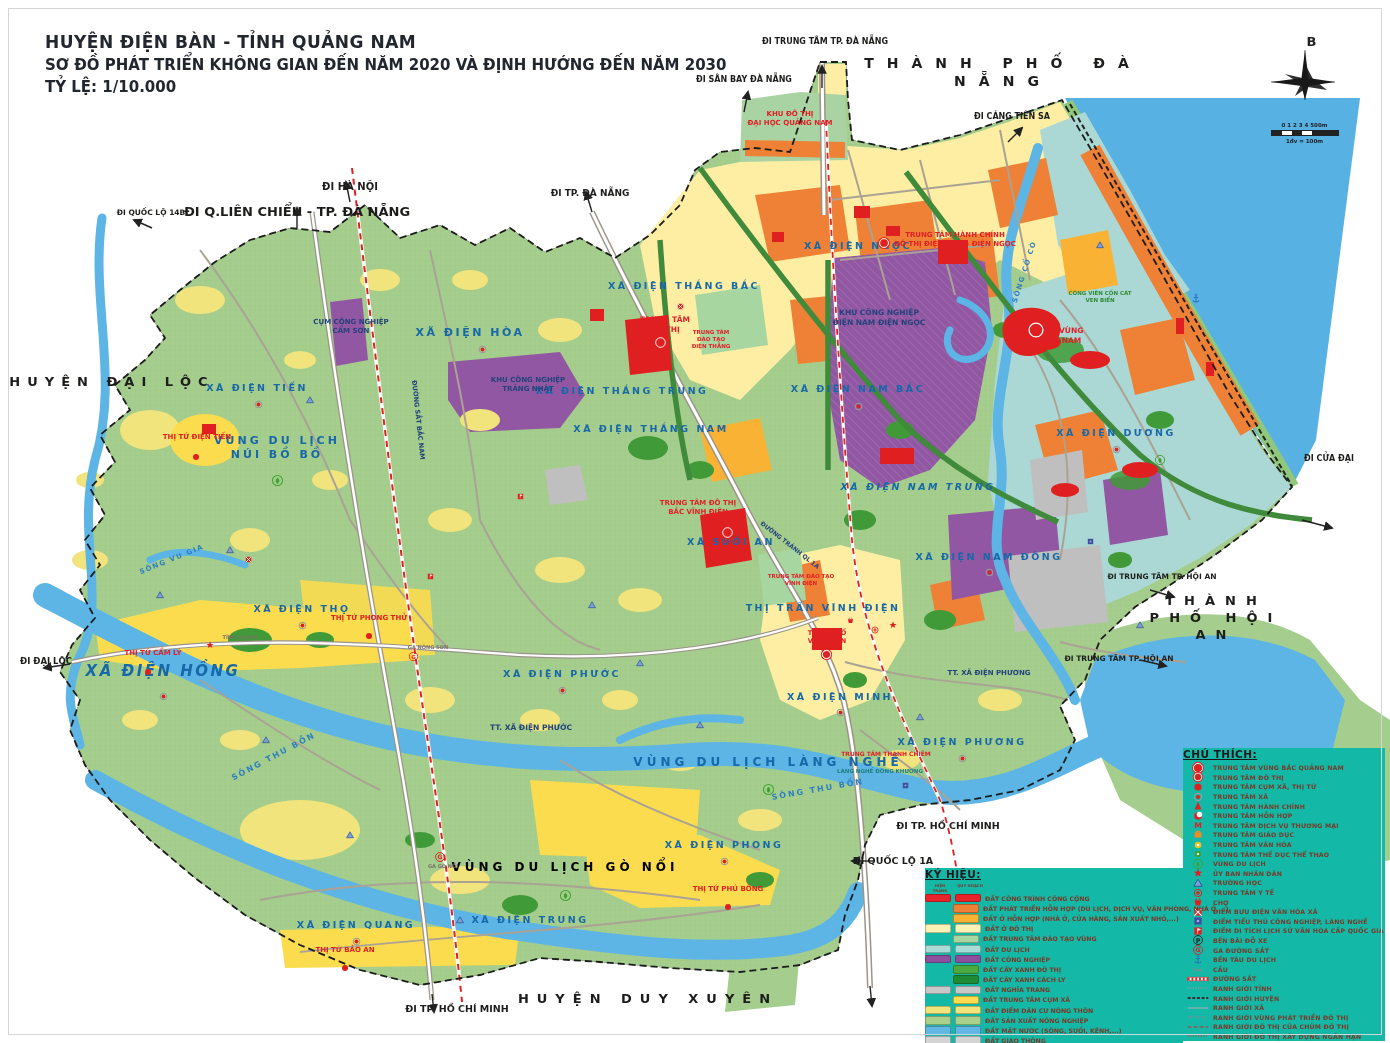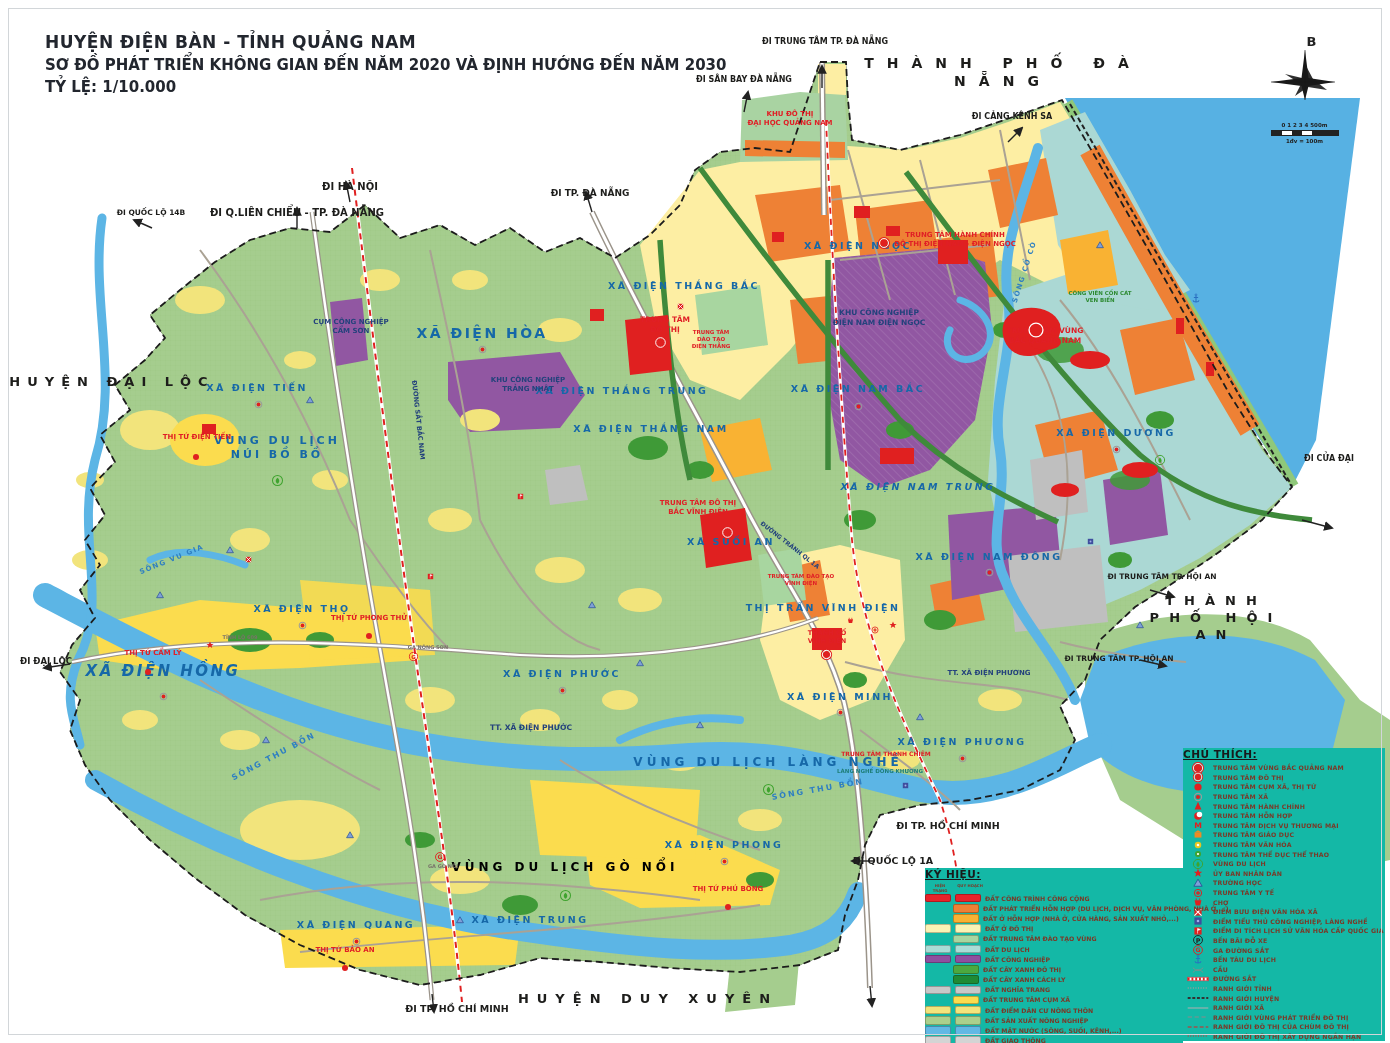--- a/index.html
+++ b/index.html
@@ -298,35 +298,35 @@
     </div>
   </div>
 
   <div id="labels">
       <div class="mlab" style="left: 1003px; top: 72px; font-size: 14px; color: rgb(29, 29, 27); letter-spacing: 13px; transform: translate(-50%, -50%) rotate(0deg);">THÀNH PHỐ ĐÀ NẴNG</div>
       <div class="mlab" style="left: 112px; top: 382px; font-size: 13px; color: rgb(29, 29, 27); letter-spacing: 7px; transform: translate(-50%, -50%) rotate(0deg);">HUYỆN ĐẠI LỘC</div>
       <div class="mlab" style="left: 1216px; top: 618px; font-size: 13px; color: rgb(29, 29, 27); letter-spacing: 10px; transform: translate(-50%, -50%) rotate(0deg);">THÀNH PHỐ HỘI AN</div>
       <div class="mlab" style="left: 648px; top: 999px; font-size: 13px; color: rgb(29, 29, 27); letter-spacing: 8px; transform: translate(-50%, -50%) rotate(0deg);">HUYỆN DUY XUYÊN</div>
       <div class="mlab" style="left: 825px; top: 42px; font-size: 8px; color: rgb(29, 29, 27); transform: translate(-50%, -50%) rotate(0deg);">ĐI TRUNG TÂM TP. ĐÀ NẴNG</div>
       <div class="mlab" style="left: 744px; top: 80px; font-size: 8px; color: rgb(29, 29, 27); transform: translate(-50%, -50%) rotate(0deg);">ĐI SÂN BAY ĐÀ NẴNG</div>
-      <div class="mlab" style="left: 1012px; top: 117px; font-size: 8px; color: rgb(29, 29, 27); transform: translate(-50%, -50%) rotate(0deg);">ĐI CẢNG KÊNH SA</div>
+      <div class="mlab" style="left: 1012px; top: 117px; font-size: 8px; color: rgb(29, 29, 27); transform: translate(-50%, -50%) rotate(0deg);">ĐI CẢNG TIÊN SA</div>
       <div class="mlab" style="left: 350px; top: 186px; font-size: 10px; color: rgb(29, 29, 27); transform: translate(-50%, -50%) rotate(0deg);">ĐI HÀ NỘI</div>
       <div class="mlab" style="left: 151px; top: 213px; font-size: 7.5px; color: rgb(29, 29, 27); transform: translate(-50%, -50%) rotate(0deg);">ĐI QUỐC LỘ 14B</div>
-      <div class="mlab" style="left: 297px; top: 212px; font-size: 10px; color: rgb(29, 29, 27); transform: translate(-50%, -50%) rotate(0deg);">ĐI Q.LIÊN CHIỂU - TP. ĐÀ NẴNG</div>
+      <div class="mlab" style="left: 297px; top: 212px; font-size: 13px; color: rgb(29, 29, 27); transform: translate(-50%, -50%) rotate(0deg);">ĐI Q.LIÊN CHIỂU - TP. ĐÀ NẴNG</div>
       <div class="mlab" style="left: 590px; top: 194px; font-size: 9px; color: rgb(29, 29, 27); transform: translate(-50%, -50%) rotate(0deg);">ĐI TP. ĐÀ NẴNG</div>
       <div class="mlab" style="left: 1329px; top: 459px; font-size: 8px; color: rgb(29, 29, 27); transform: translate(-50%, -50%) rotate(0deg);">ĐI CỬA ĐẠI</div>
       <div class="mlab" style="left: 1162px; top: 577px; font-size: 7.5px; color: rgb(29, 29, 27); transform: translate(-50%, -50%) rotate(0deg);">ĐI TRUNG TÂM TP. HỘI AN</div>
       <div class="mlab" style="left: 1119px; top: 659px; font-size: 7.5px; color: rgb(29, 29, 27); transform: translate(-50%, -50%) rotate(0deg);">ĐI TRUNG TÂM TP. HỘI AN</div>
       <div class="mlab" style="left: 46px; top: 662px; font-size: 8.5px; color: rgb(29, 29, 27); transform: translate(-50%, -50%) rotate(0deg);">ĐI ĐẠI LỘC</div>
       <div class="mlab" style="left: 948px; top: 826px; font-size: 9.5px; color: rgb(29, 29, 27); transform: translate(-50%, -50%) rotate(0deg);">ĐI TP. HỒ CHÍ MINH</div>
       <div class="mlab" style="left: 893px; top: 861px; font-size: 9.5px; color: rgb(29, 29, 27); transform: translate(-50%, -50%) rotate(0deg);">ĐI QUỐC LỘ 1A</div>
       <div class="mlab" style="left: 457px; top: 1009px; font-size: 9.5px; color: rgb(29, 29, 27); transform: translate(-50%, -50%) rotate(0deg);">ĐI TP. HỒ CHÍ MINH</div>
       <div class="mlab" style="left: 858px; top: 246px; font-size: 9.5px; color: rgb(22, 104, 168); letter-spacing: 2.5px; transform: translate(-50%, -50%) rotate(0deg);">XÃ ĐIỆN NGỌC</div>
       <div class="mlab" style="left: 684px; top: 286px; font-size: 9.5px; color: rgb(22, 104, 168); letter-spacing: 2.5px; transform: translate(-50%, -50%) rotate(0deg);">XÃ ĐIỆN THẮNG BẮC</div>
-      <div class="mlab" style="left: 482px; top: 333px; font-size: 14px; color: rgb(22, 104, 168); letter-spacing: 2.5px; transform: translate(-50%, -50%) rotate(0deg);">XÃ ĐIỆN HÒA</div>
+      <div class="mlab" style="left: 470px; top: 333px; font-size: 11px; color: rgb(22, 104, 168); letter-spacing: 2.5px; transform: translate(-50%, -50%) rotate(0deg);">XÃ ĐIỆN HÒA</div>
       <div class="mlab" style="left: 257px; top: 388px; font-size: 9.5px; color: rgb(22, 104, 168); letter-spacing: 2.5px; transform: translate(-50%, -50%) rotate(0deg);">XÃ ĐIỆN TIẾN</div>
       <div class="mlab" style="left: 622px; top: 391px; font-size: 9.5px; color: rgb(22, 104, 168); letter-spacing: 2.5px; transform: translate(-50%, -50%) rotate(0deg);">XÃ ĐIỆN THẮNG TRUNG</div>
       <div class="mlab" style="left: 651px; top: 429px; font-size: 9.5px; color: rgb(22, 104, 168); letter-spacing: 2.5px; transform: translate(-50%, -50%) rotate(0deg);">XÃ ĐIỆN THẮNG NAM</div>
       <div class="mlab" style="left: 858px; top: 389px; font-size: 9.5px; color: rgb(22, 104, 168); letter-spacing: 2.5px; transform: translate(-50%, -50%) rotate(0deg);">XÃ ĐIỆN NAM BẮC</div>
       <div class="mlab" style="left: 918px; top: 487px; font-size: 9.5px; color: rgb(22, 104, 168); letter-spacing: 2.5px; transform: translate(-50%, -50%) rotate(0deg); font-style: italic;">XÃ ĐIỆN NAM TRUNG</div>
       <div class="mlab" style="left: 1116px; top: 433px; font-size: 9.5px; color: rgb(22, 104, 168); letter-spacing: 2.5px; transform: translate(-50%, -50%) rotate(0deg);">XÃ ĐIỆN DƯƠNG</div>
       <div class="mlab" style="left: 989px; top: 557px; font-size: 9.5px; color: rgb(22, 104, 168); letter-spacing: 2.5px; transform: translate(-50%, -50%) rotate(0deg);">XÃ ĐIỆN NAM ĐÔNG</div>
       <div class="mlab" style="left: 731px; top: 542px; font-size: 9.5px; color: rgb(22, 104, 168); letter-spacing: 2.5px; transform: translate(-50%, -50%) rotate(0deg);">XÃ SUỐI AN</div>
       <div class="mlab" style="left: 302px; top: 609px; font-size: 9.5px; color: rgb(22, 104, 168); letter-spacing: 2.5px; transform: translate(-50%, -50%) rotate(0deg);">XÃ ĐIỆN THỌ</div>
       <div class="mlab" style="left: 163px; top: 672px; font-size: 15px; color: rgb(22, 104, 168); letter-spacing: 2.5px; transform: translate(-50%, -50%) rotate(0deg); font-style: italic;">XÃ ĐIỆN HỒNG</div>

